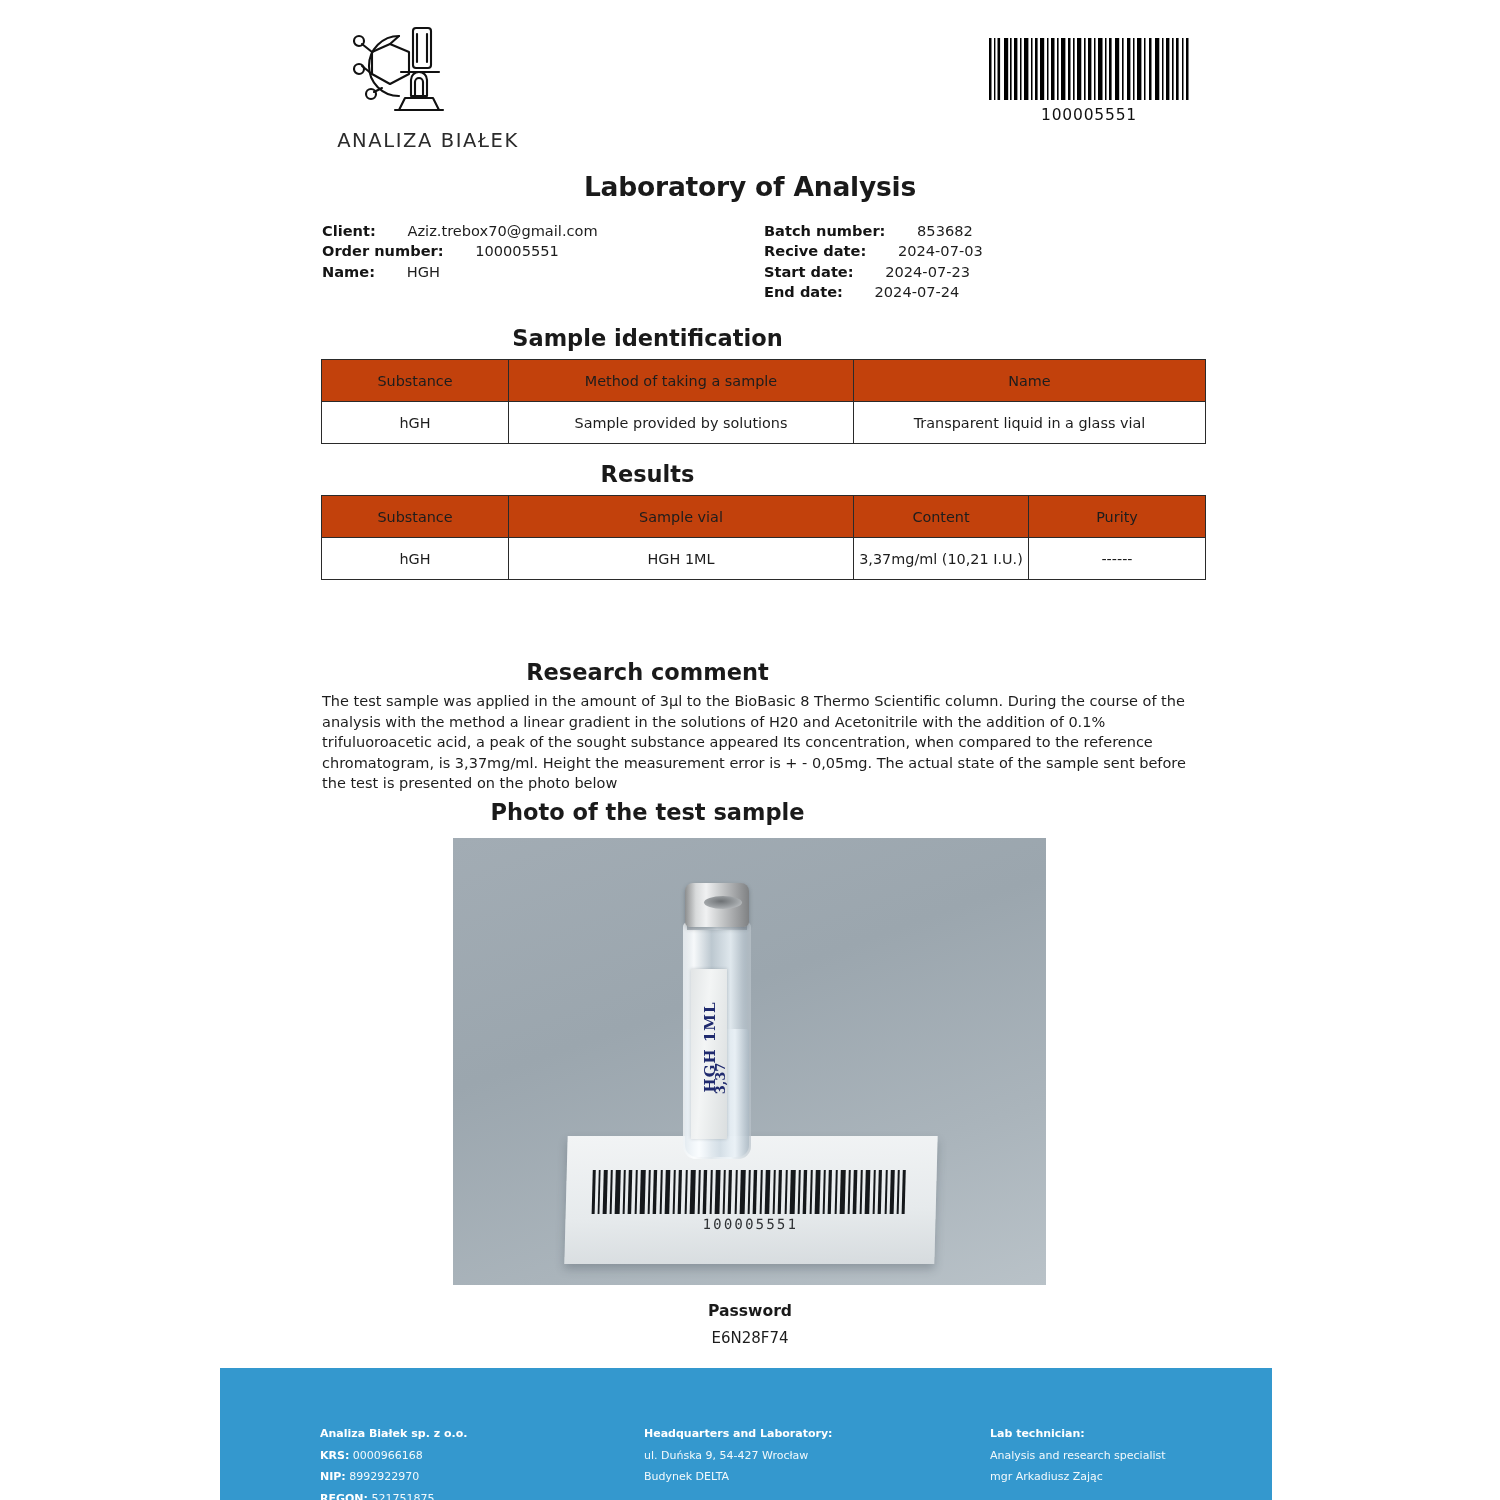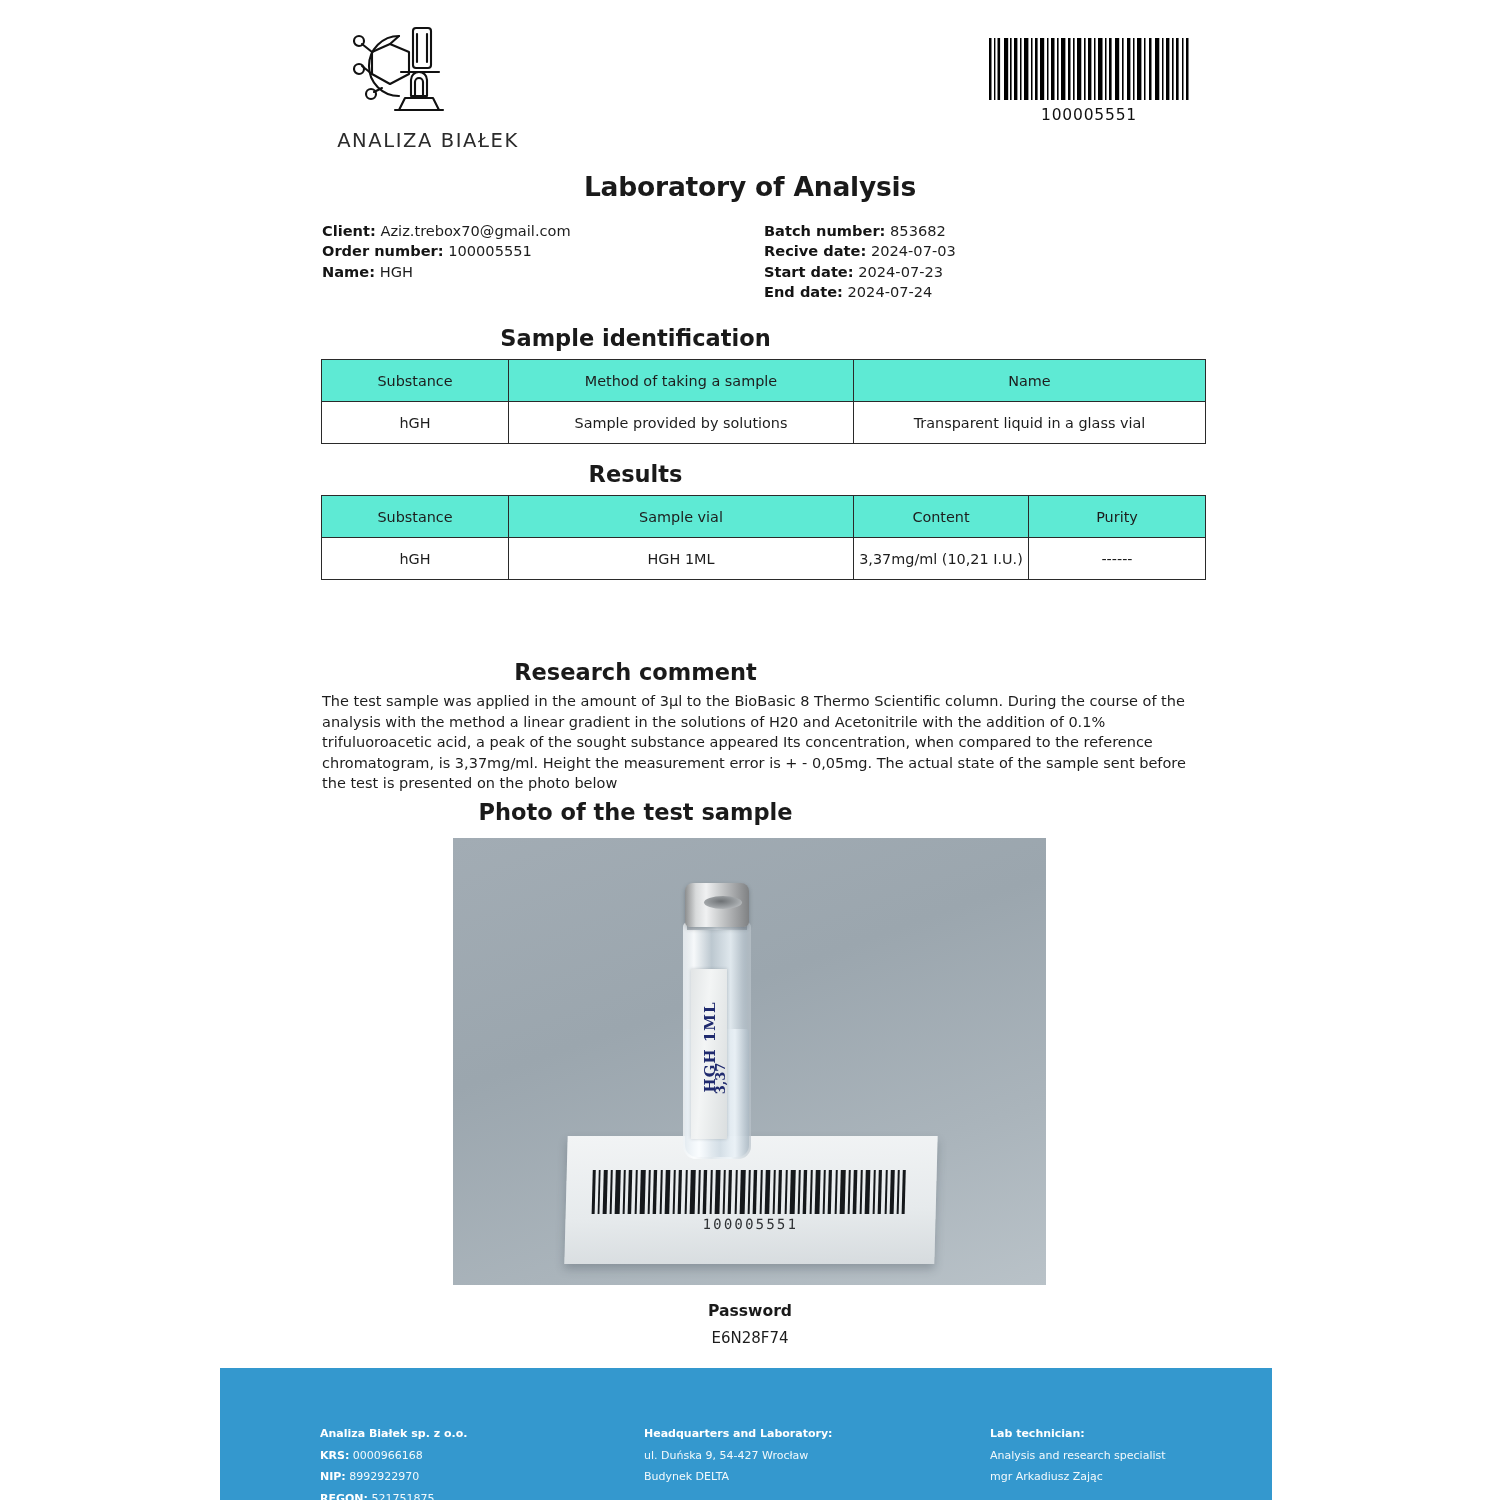--- a/index.html
+++ b/index.html
@@ -72,21 +72,21 @@
     left: 0;
     width: 1500px;
     text-align: center;
     font-size: 26.5px;
     font-weight: bold;
     color: #1a1a1a;
     letter-spacing: -0.2px;
   }
   .section-title {
     position: absolute;
-    left: 0;
+    left: 12px;
     width: 1215px;
     text-align: center;
     font-size: 22.5px;
     font-weight: bold;
     color: #1a1a1a;
     padding-left: 28px;
   }
   #title-sample-id { top: 325px; }
   #title-results   { top: 461px; }
   #title-comment   { top: 659px; }
@@ -104,21 +104,21 @@
   .meta-col {
     float: left;
   }
   .meta-col.left  { width: 442px; }
   .meta-col.right { width: 430px; }
   .meta-row { white-space: nowrap; }
   .meta-label {
     font-weight: bold;
     color: #141414;
   }
-  .meta-val { color: #1d1d1d; }
+  .meta-val { color: #1d1d1d; margin-left: 27px; }
 
   
   .tbl {
     position: absolute;
     left: 321px;
     width: 884px;
     border-collapse: collapse;
     table-layout: fixed;
     font-size: 14.4px;
   }
@@ -127,21 +127,21 @@
   .tbl th, .tbl td {
     border: 1.4px solid #2a2a2a;
     text-align: center;
     color: #1d1d1d;
     font-weight: normal;
     padding: 0;
     height: 41px;
     vertical-align: middle;
   }
   .tbl thead th {
-    background: #5eead4;
+    background: #c2410c;
   }
   .tbl tbody td {
     background: #ffffff;
   }
 
   
   .comment {
     position: absolute;
     top: 691px;
     left: 322px;

